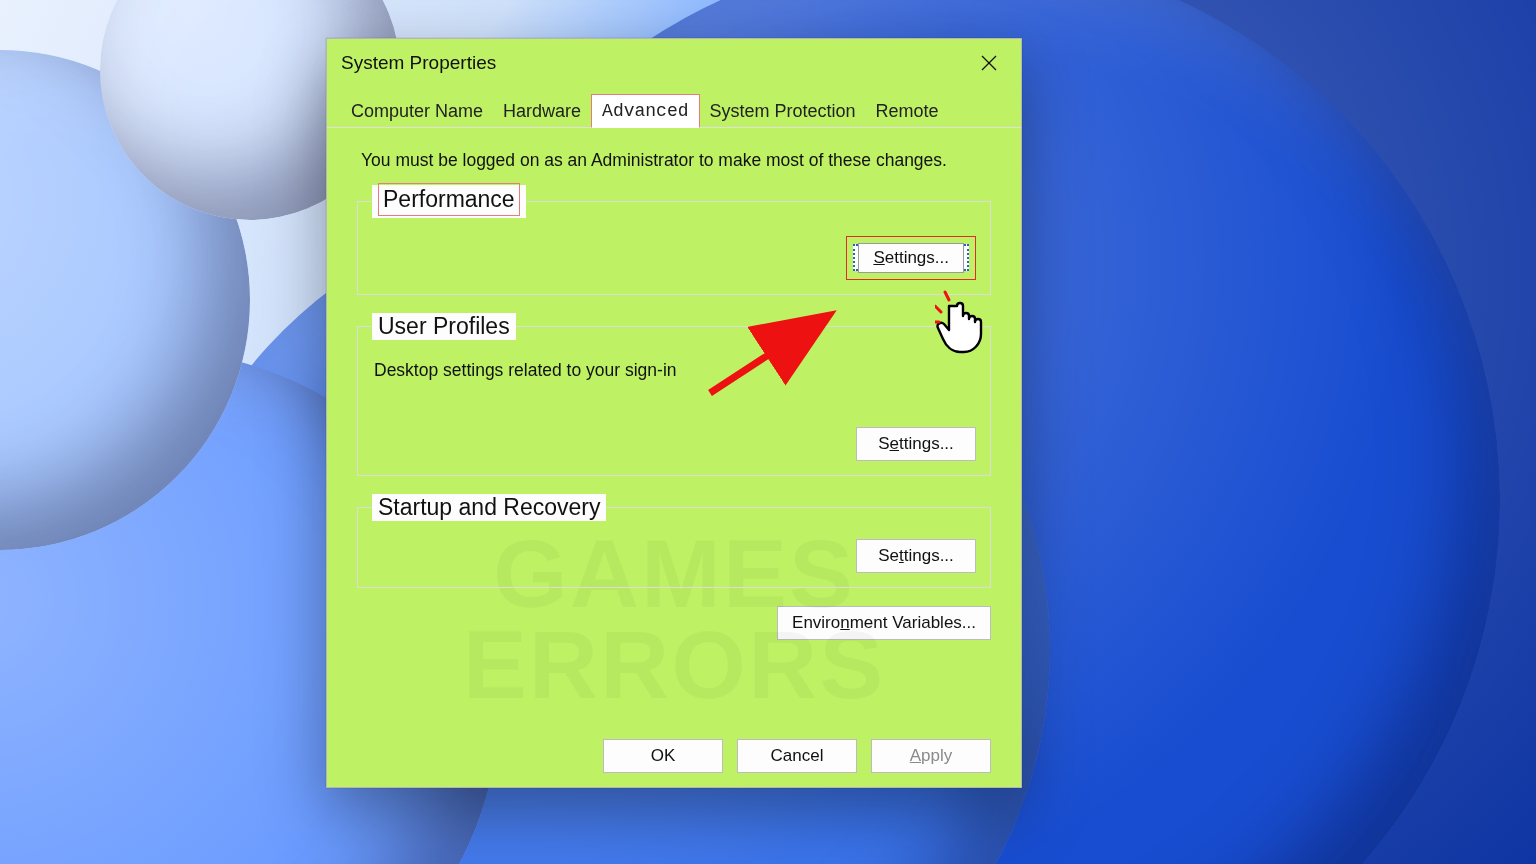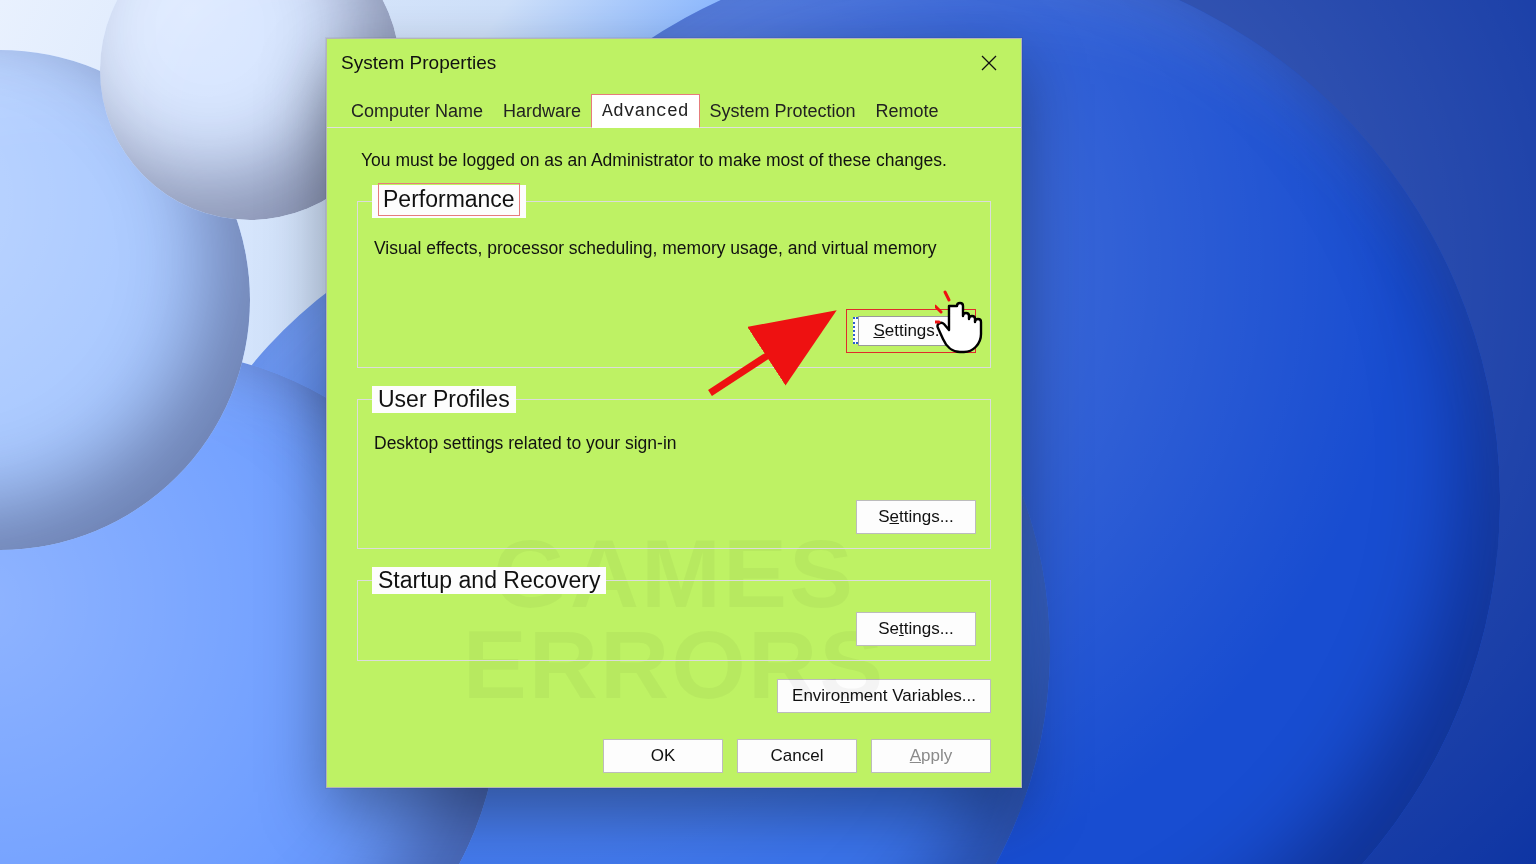--- a/index.html
+++ b/index.html
@@ -246,21 +246,20 @@
 
     <div class="watermark">GAMES
 ERRORS</div>
 
     <div class="admin-note">You must be logged on as an Administrator to make most of these changes.</div>
 
     <fieldset class="group">
       <legend>
         <span class="perf-legend-highlight">Performance</span>
       </legend>
-      <div class="group-desc">Visual effects, processor scheduling, memory usage, and virtual memory</div>
       <div class="btn-row">
         <span class="settings-highlight-outer">
           <span class="settings-highlight-inner">
             <button class="winbtn">
               <span><span class="u">S</span><span></span>ettings...</span>
             </button>
           </span>
         </span>
       </div>
     </fieldset>

